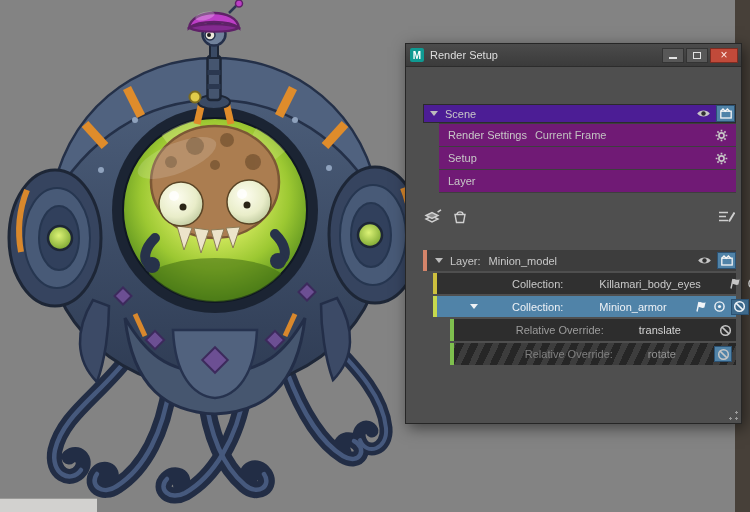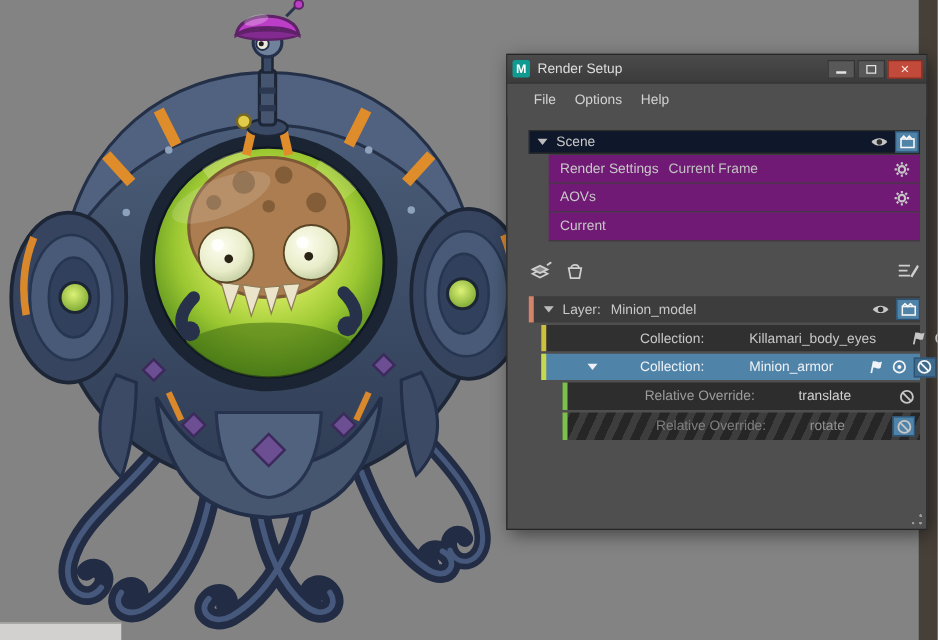--- a/index.html
+++ b/index.html
@@ -34,31 +34,31 @@
   .menubar{height:26px;display:flex;align-items:center;gap:15px;padding-left:21px;background:#4f4f4f;}
   .menu-item{color:#d2d2d2;cursor:default;}
 
   .content{position:absolute;left:17px;top:60px;width:313px;}
   .row{display:flex;align-items:center;box-sizing:border-box;position:relative;}
 
   .tri-down{width:0;height:0;border-left:4px solid transparent;border-right:4px solid transparent;
     border-top:5px solid #bcbcbc;margin:0 7px 0 6px;flex:none;}
   .tri-down.white{border-top-color:#eef2f6;}
 
-  .scene-row{height:19px;background:#0f172a;border:1px solid #2b2b2b;}
+  .scene-row{height:19px;background:#4c1d95;border:1px solid #2b2b2b;}
   .subrows{margin-left:16px;border-top:1px solid #3e3e3e;}
   .subrow{height:23px;background:#701a75;border-bottom:1px solid #3e3e3e;padding-left:9px;}
   .subrow .mid{flex:1;color:#c2c2c2;position:relative;left:8px;}
   .subrow .gearbox{margin-left:auto;margin-right:8px;display:flex;align-items:center;}
 
   .toolbar{margin-top:13px;height:22px;display:flex;align-items:center;gap:7px;}
   .toolbar .spacer{flex:1;}
   .tool-btn{display:flex;align-items:center;justify-content:center;width:20px;height:20px;}
 
-  .tree{margin-top:9px;}
+  .tree{margin-top:22px;}
   .stripe{width:4px;align-self:stretch;flex:none;margin-right:2px;}
   .layer-row{height:21px;background:#3d3d3d;}
   .coll-wrap{margin-left:10px;}
   .coll-row{height:21px;background:#303030;margin-top:2px;padding-right:4px;gap:28px;}
   .coll-row.selected{background:#5083a8;color:#eef2f6;}
   .coll-row .noarrow{width:17px;flex:none;}
   .ov-wrap{margin-left:17px;}
   .ov-row{height:22px;background:#2d2d2d;margin-top:2px;padding-right:4px;justify-content:flex-end;gap:28px;}
   .ov-row .stripe{margin-right:auto;}
   .ov-row.disabled{background:repeating-linear-gradient(115deg,#3d3d3d 0 6px,#262626 6px 13px);}
@@ -277,25 +277,20 @@
       <div class="win-btn">
           <span class="bar"></span>
         </div>
       <div class="win-btn">
           <span class="box"></span>
         </div>
       <div class="win-btn close">×</div>
     </div>
   </div>
 
-  <div class="menubar">
-    <span class="menu-item">File</span>
-    <span class="menu-item">Options</span>
-    <span class="menu-item">Help</span>
-  </div>
 
   <div class="content">
 
     <div class="row scene-row">
       <span class="tri-down"></span>
       <span class="lbl">Scene</span>
       <div class="right-ic">
         <span class="icw">
           <svg width="15" height="11">
               <use href="#i-eye"></use>
@@ -313,30 +308,30 @@
       <div class="row subrow">
         <span class="lbl">Render Settings</span>
         <span class="mid">Current Frame</span>
         <span class="gearbox icw">
           <svg width="13" height="13">
               <use href="#i-gear"></use>
             </svg>
           </span>
       </div>
       <div class="row subrow">
-        <span class="lbl">AOVs</span>
+        <span class="lbl">Setup</span>
         <span class="mid"></span>
         <span class="gearbox icw">
           <svg width="13" height="13">
               <use href="#i-gear"></use>
             </svg>
           </span>
       </div>
       <div class="row subrow">
-        <span class="lbl">Current</span>
+        <span class="lbl">Layer</span>
       </div>
     </div>
 
     <div class="toolbar">
       <span class="tool-btn icw">
         <svg width="18" height="16" viewBox="0 0 18 16">
           <path d="M2 10 L8 7 L14 10 L8 13 Z" fill="none" stroke="#cfcfcf" stroke-width="1.4"></path>
           <path d="M2 6.5 L8 3.5 L14 6.5 L8 9.5 Z" fill="#8a8a8a" stroke="#cfcfcf" stroke-width="1.4"></path>
           <path d="M13.6 3.2 L17 0.8" stroke="#cfcfcf" stroke-width="1.6"></path>
         </svg>

